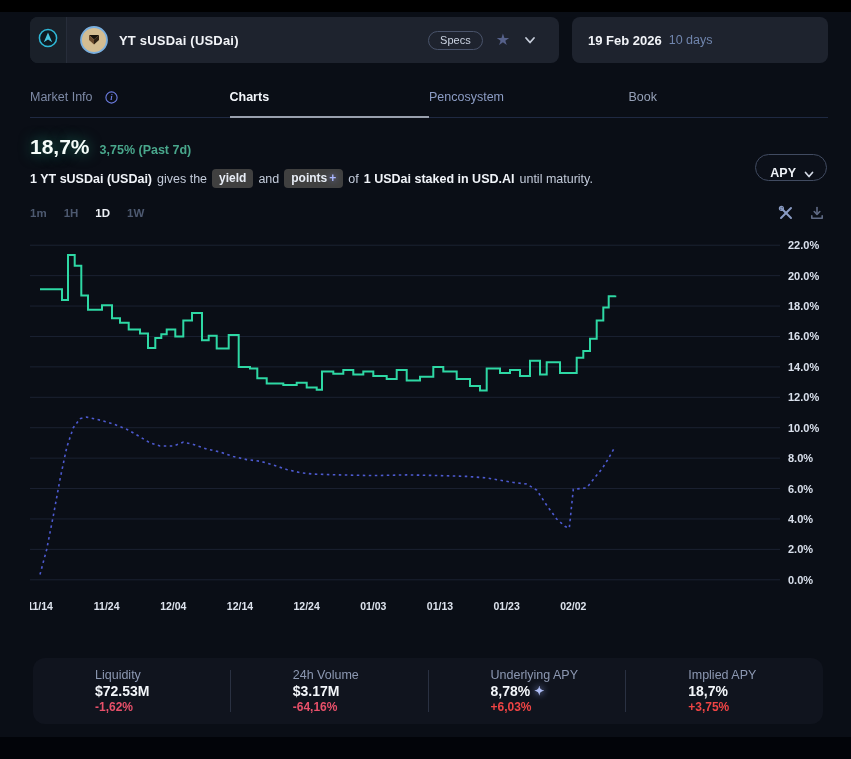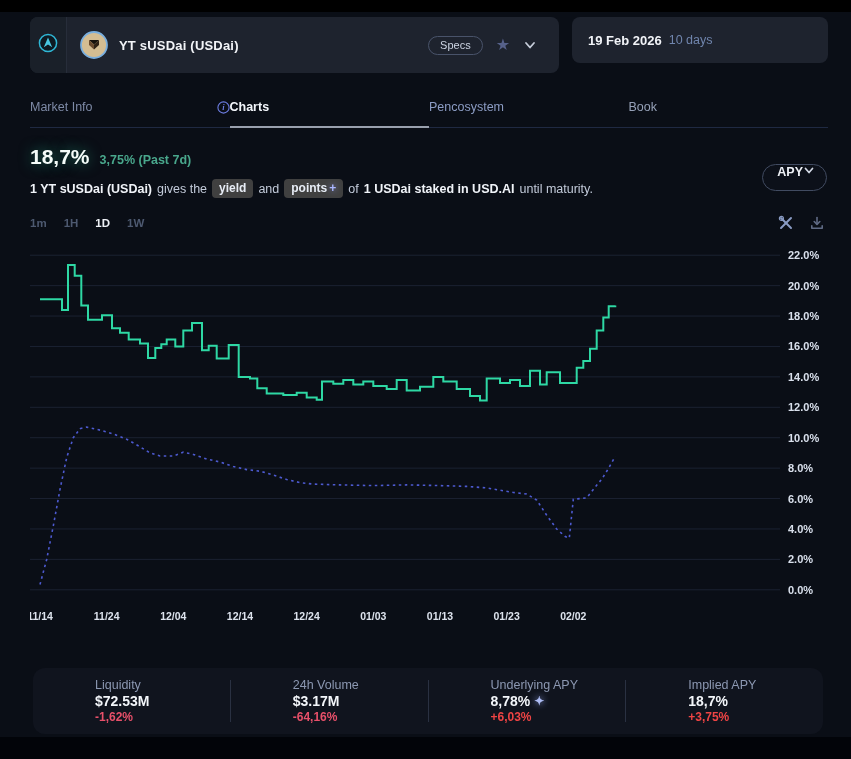--- a/index.html
+++ b/index.html
@@ -8,49 +8,49 @@
     width:851px; height:759px; overflow:hidden; position:relative;
     background:#0a0e16; color:#e8ecf2;
     font-family:"Liberation Sans", sans-serif;
   }
   .top-strip { height:12px; background:#000; }
   .bottom-strip { position:absolute; left:0; bottom:0; width:100%; height:22px; background:#020409; }
   .page { padding:0 23px 0 30px; }
 
   
   .header-row { display:flex; gap:13px; margin-top:5px; }
-  .token-panel { width:529px; height:56px; background:#1e232e; border-radius:8px; display:flex; align-items:center; overflow:hidden; }
+  .token-panel { width:529px; height:46px; background:#1e232e; border-radius:8px; display:flex; align-items:center; overflow:hidden; }
   .network-btn { width:37px; height:100%; display:flex; align-items:center; justify-content:center; background:#1a2029; border-right:1px solid #272d3a; cursor:pointer; flex:none; }
   .avatar { width:28px; height:28px; margin-left:13px; flex:none; }
   .token-title { margin-left:11px; font-size:13px; font-weight:bold; color:#f2f4f8; letter-spacing:.2px; }
   .token-right { margin-left:auto; display:flex; align-items:center; gap:13px; padding-right:22px; }
   .specs-pill { border:1px solid #49536a; border-radius:999px; padding:2px 11px 3px; font-size:11px; color:#ccd4e2; cursor:pointer; }
   .star { color:#56618a; font-size:16px; line-height:1; cursor:pointer; }
   .date-panel { flex:1; height:46px; background:#1e232e; border-radius:8px; display:flex; align-items:center; gap:7px; padding:0 16px; }
   .date-bold { font-size:13px; font-weight:bold; color:#f2f4f8; }
   .date-days { font-size:12.5px; color:#7085ad; }
 
   
   .tabs { display:flex; margin-top:17px; border-bottom:1px solid #1f2942; }
-  .tab { flex:1; text-align:center; padding:10px 0 13px; font-size:12.5px; color:#7e8aa6; position:relative; cursor:pointer; display:flex; align-items:center; justify-content:space-between; gap:12px; }
+  .tab { flex:1; text-align:center; padding:10px 0 13px; font-size:12.5px; color:#7e8aa6; position:relative; cursor:pointer; display:flex; align-items:center; justify-content:flex-start; gap:12px; }
   .tab.c3 { color:#96a1b8; } .tab.c4 { color:#8c9cc4; }
   .tab.active { color:#f3f6fb; font-weight:bold; }
   .tab.active::after { content:""; position:absolute; left:0; right:0; bottom:-1px; height:2px; background:#99a0ad; }
 
   
   .stats-row { position:relative; margin-top:17px; }
   .apy-line { display:flex; align-items:baseline; gap:10px; }
   .apy-big { font-size:21px; font-weight:bold; color:#f4fcf9; text-shadow:0 0 14px rgba(46,216,164,.5); }
   .apy-change { font-size:12.5px; font-weight:bold; color:#49a78c; }
   .desc { margin-top:10px; display:flex; align-items:center; gap:5px; font-size:12.5px; color:#c3cbda; }
   .desc .strong { color:#f0f3f8; font-weight:bold; }
   .badge { background:#404040; border-radius:4px; padding:2px 7px 3px; color:#e7ecf5; font-weight:bold; font-size:12px; }
   .badge .plus { color:#aab6ff; text-shadow:0 0 6px rgba(150,165,255,.8); margin-left:2px; }
   .apy-select { position:absolute; right:1px; top:19px; height:27px; border:1px solid #414b61; border-radius:15px; background:rgba(14,18,28,.5);
-    display:flex; align-items:flex-start; padding:0 11px 0 14px; font-size:12.5px; font-weight:bold; color:#eef1f6; cursor:pointer; }
+    display:flex; align-items:flex-end; gap:7px; padding:0 11px 0 14px; font-size:12.5px; font-weight:bold; color:#eef1f6; cursor:pointer; }
 
   
   .chart-toolbar { display:flex; justify-content:space-between; align-items:center; margin-top:17px; padding-right:3px; }
   .ranges { display:flex; gap:17px; font-size:11.5px; font-weight:bold; color:#4d5970; }
   .range { cursor:pointer; }
   .range.active { color:#eef1f6; }
   .chart-icons { display:flex; gap:15px; align-items:center; }
   .chart-icons span { cursor:pointer; display:inline-flex; }
 
   

